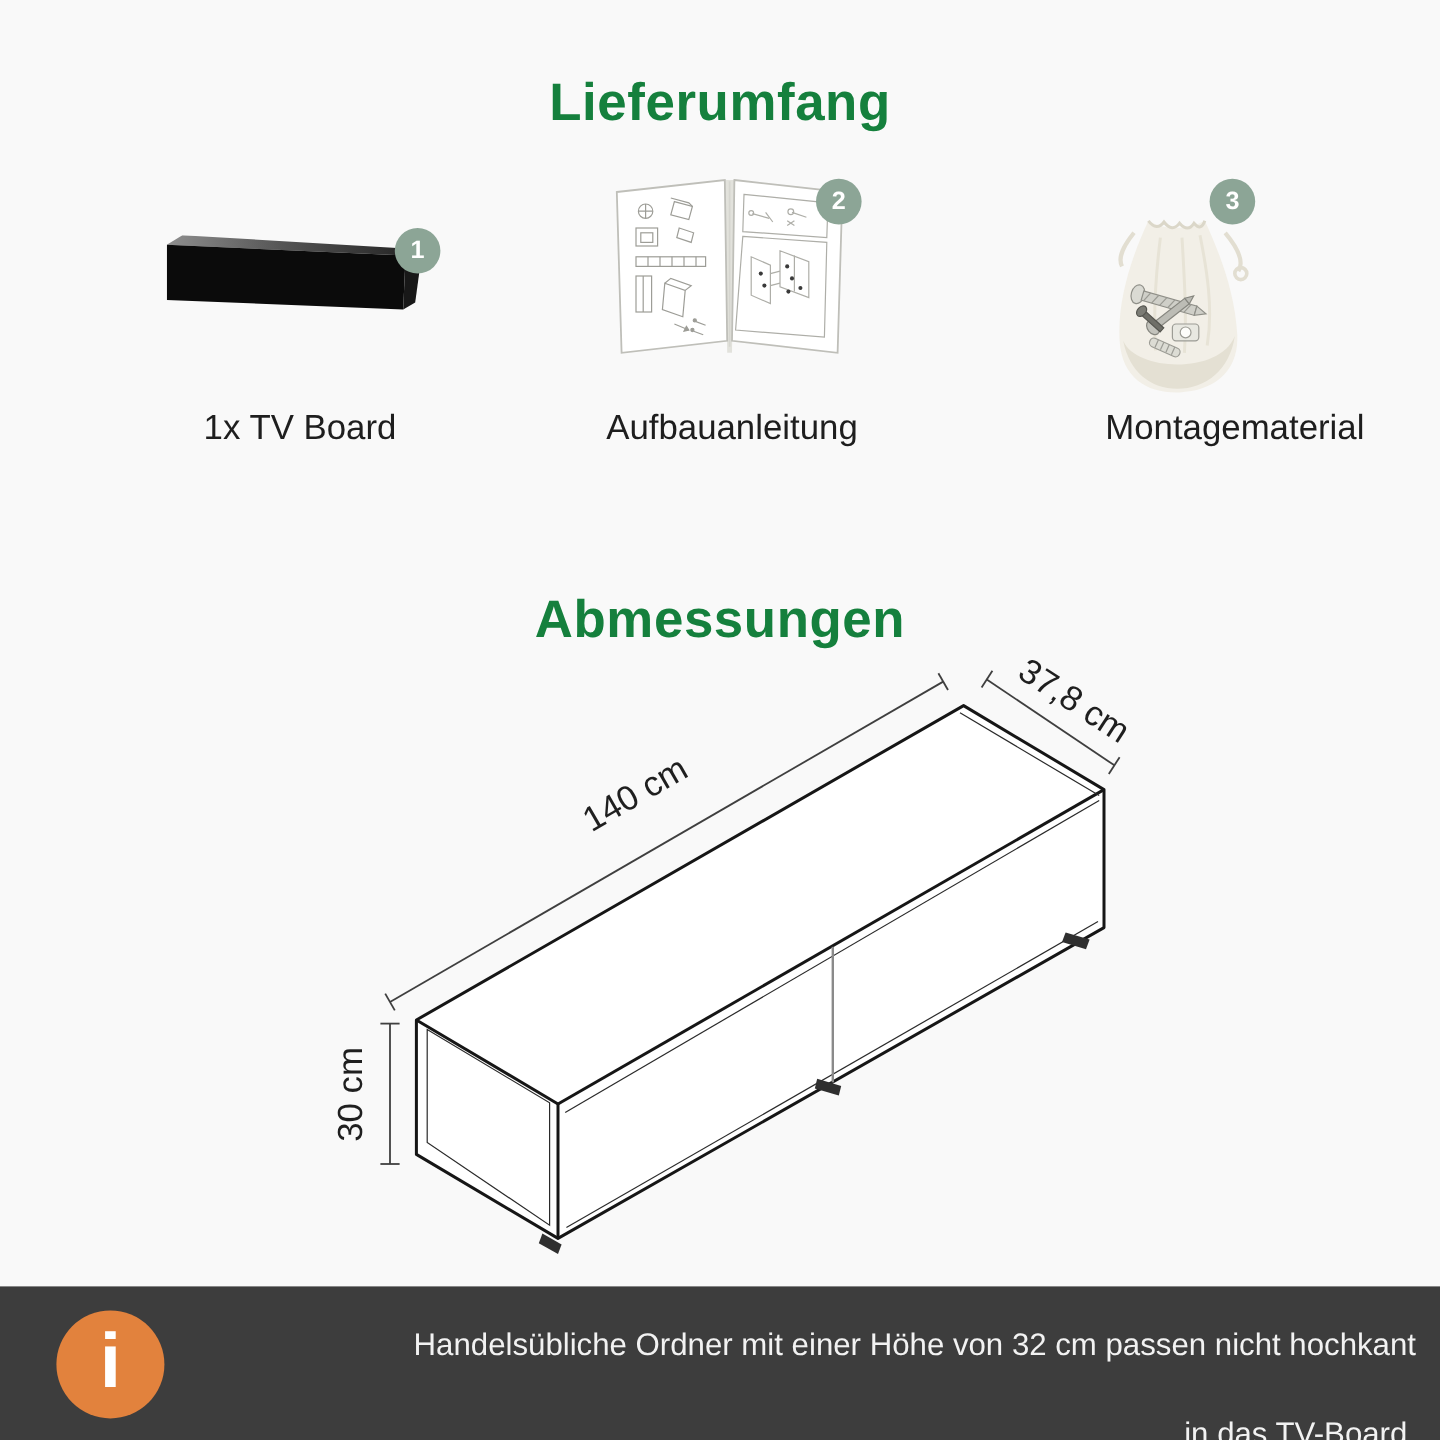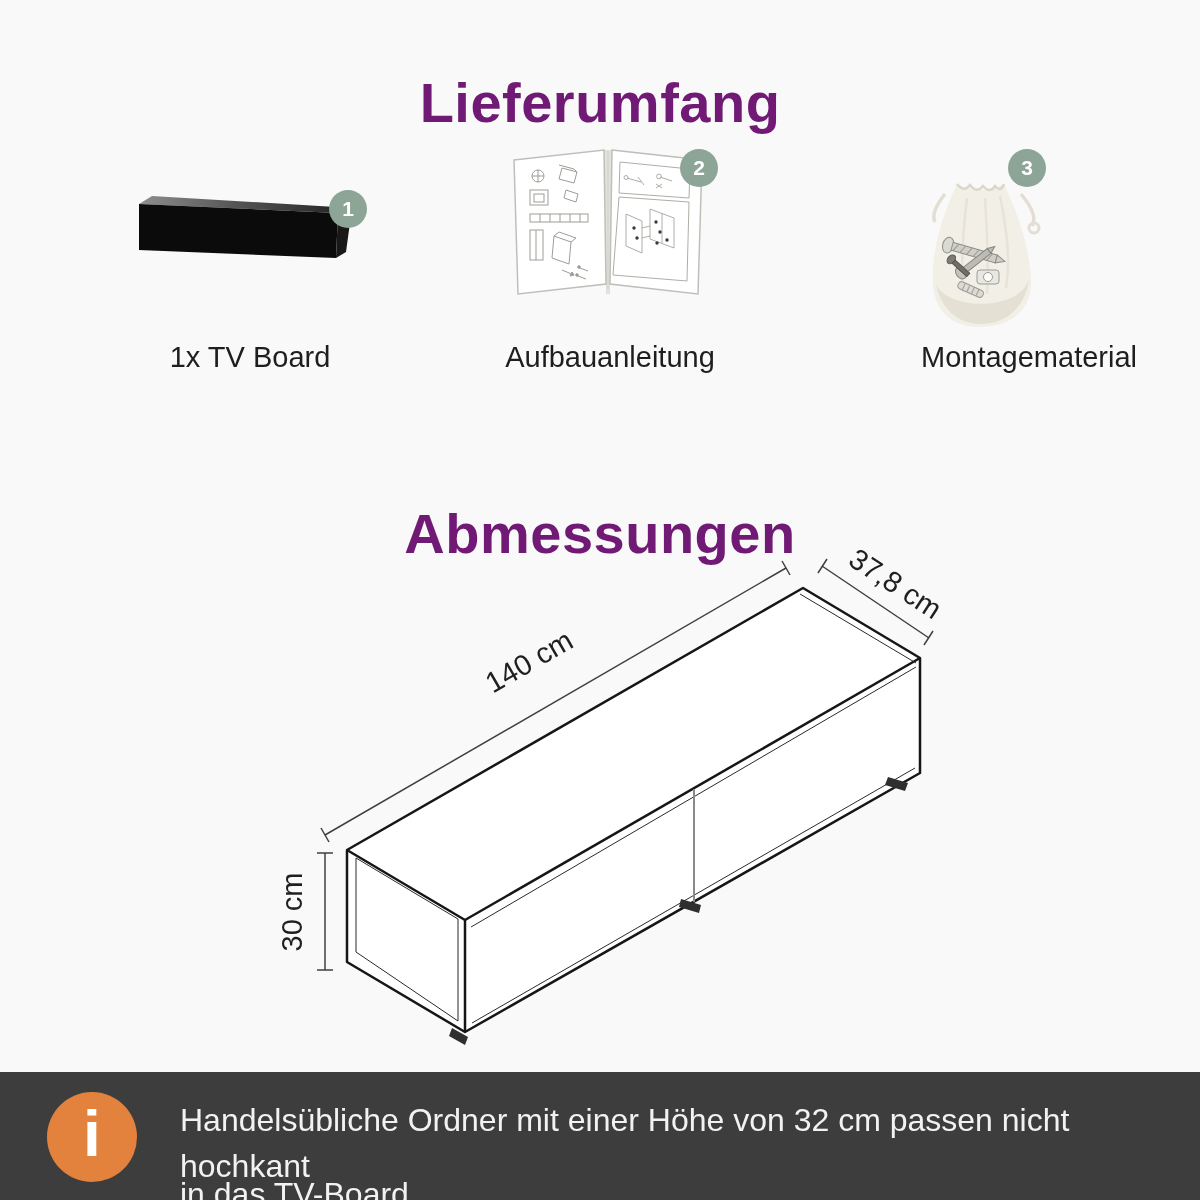--- a/index.html
+++ b/index.html
@@ -3,21 +3,21 @@
 <meta charset="utf-8">
 <style>
   html,body{margin:0;padding:0;}
   body{
     width:1200px;height:1200px;position:relative;overflow:hidden;
     background:#f9f9f9;
     font-family:"Liberation Sans","DejaVu Sans",sans-serif;
   }
   .section-title{
     position:absolute;left:0;width:1200px;text-align:center;
-    font-size:56px;font-weight:700;color:#701a75;letter-spacing:.5px;
+    font-size:44px;font-weight:700;color:#15803d;letter-spacing:.5px;
   }
   #title-delivery{top:32px;}
   #title-dimensions{top:455px;}
   .item-figure{position:absolute;}
   .badge{
     position:absolute;width:38px;height:38px;border-radius:50%;
     background:#8CA596;color:#ffffff;display:flex;align-items:center;justify-content:center;
     font-size:21px;font-weight:700;z-index:5;
   }
   .item-label{
@@ -36,21 +36,21 @@
   #info-icon{
     position:absolute;left:47px;top:20px;width:90px;height:90px;border-radius:50%;
     background:#E2823D;display:flex;align-items:center;justify-content:center;
   }
   #info-icon .glyph{
     color:#ffffff;font-size:64px;font-weight:700;line-height:1;
     transform:translateY(-3px);
   }
   .note-text{
     position:absolute;left:180px;width:1000px;color:#f2f2f2;
-    font-size:32px;line-height:46px;
+    font-size:26px;line-height:46px;text-align:right;
   }
   #note-line-1{top:1097px;}
   #note-line-2{top:1171px;}
 </style>
 </head>
 <body>
 
 <h1 class="section-title" id="title-delivery">Lieferumfang</h1>
 
 <div class="item-figure" style="left:139px;top:196px;width:216px;height:64px;">

